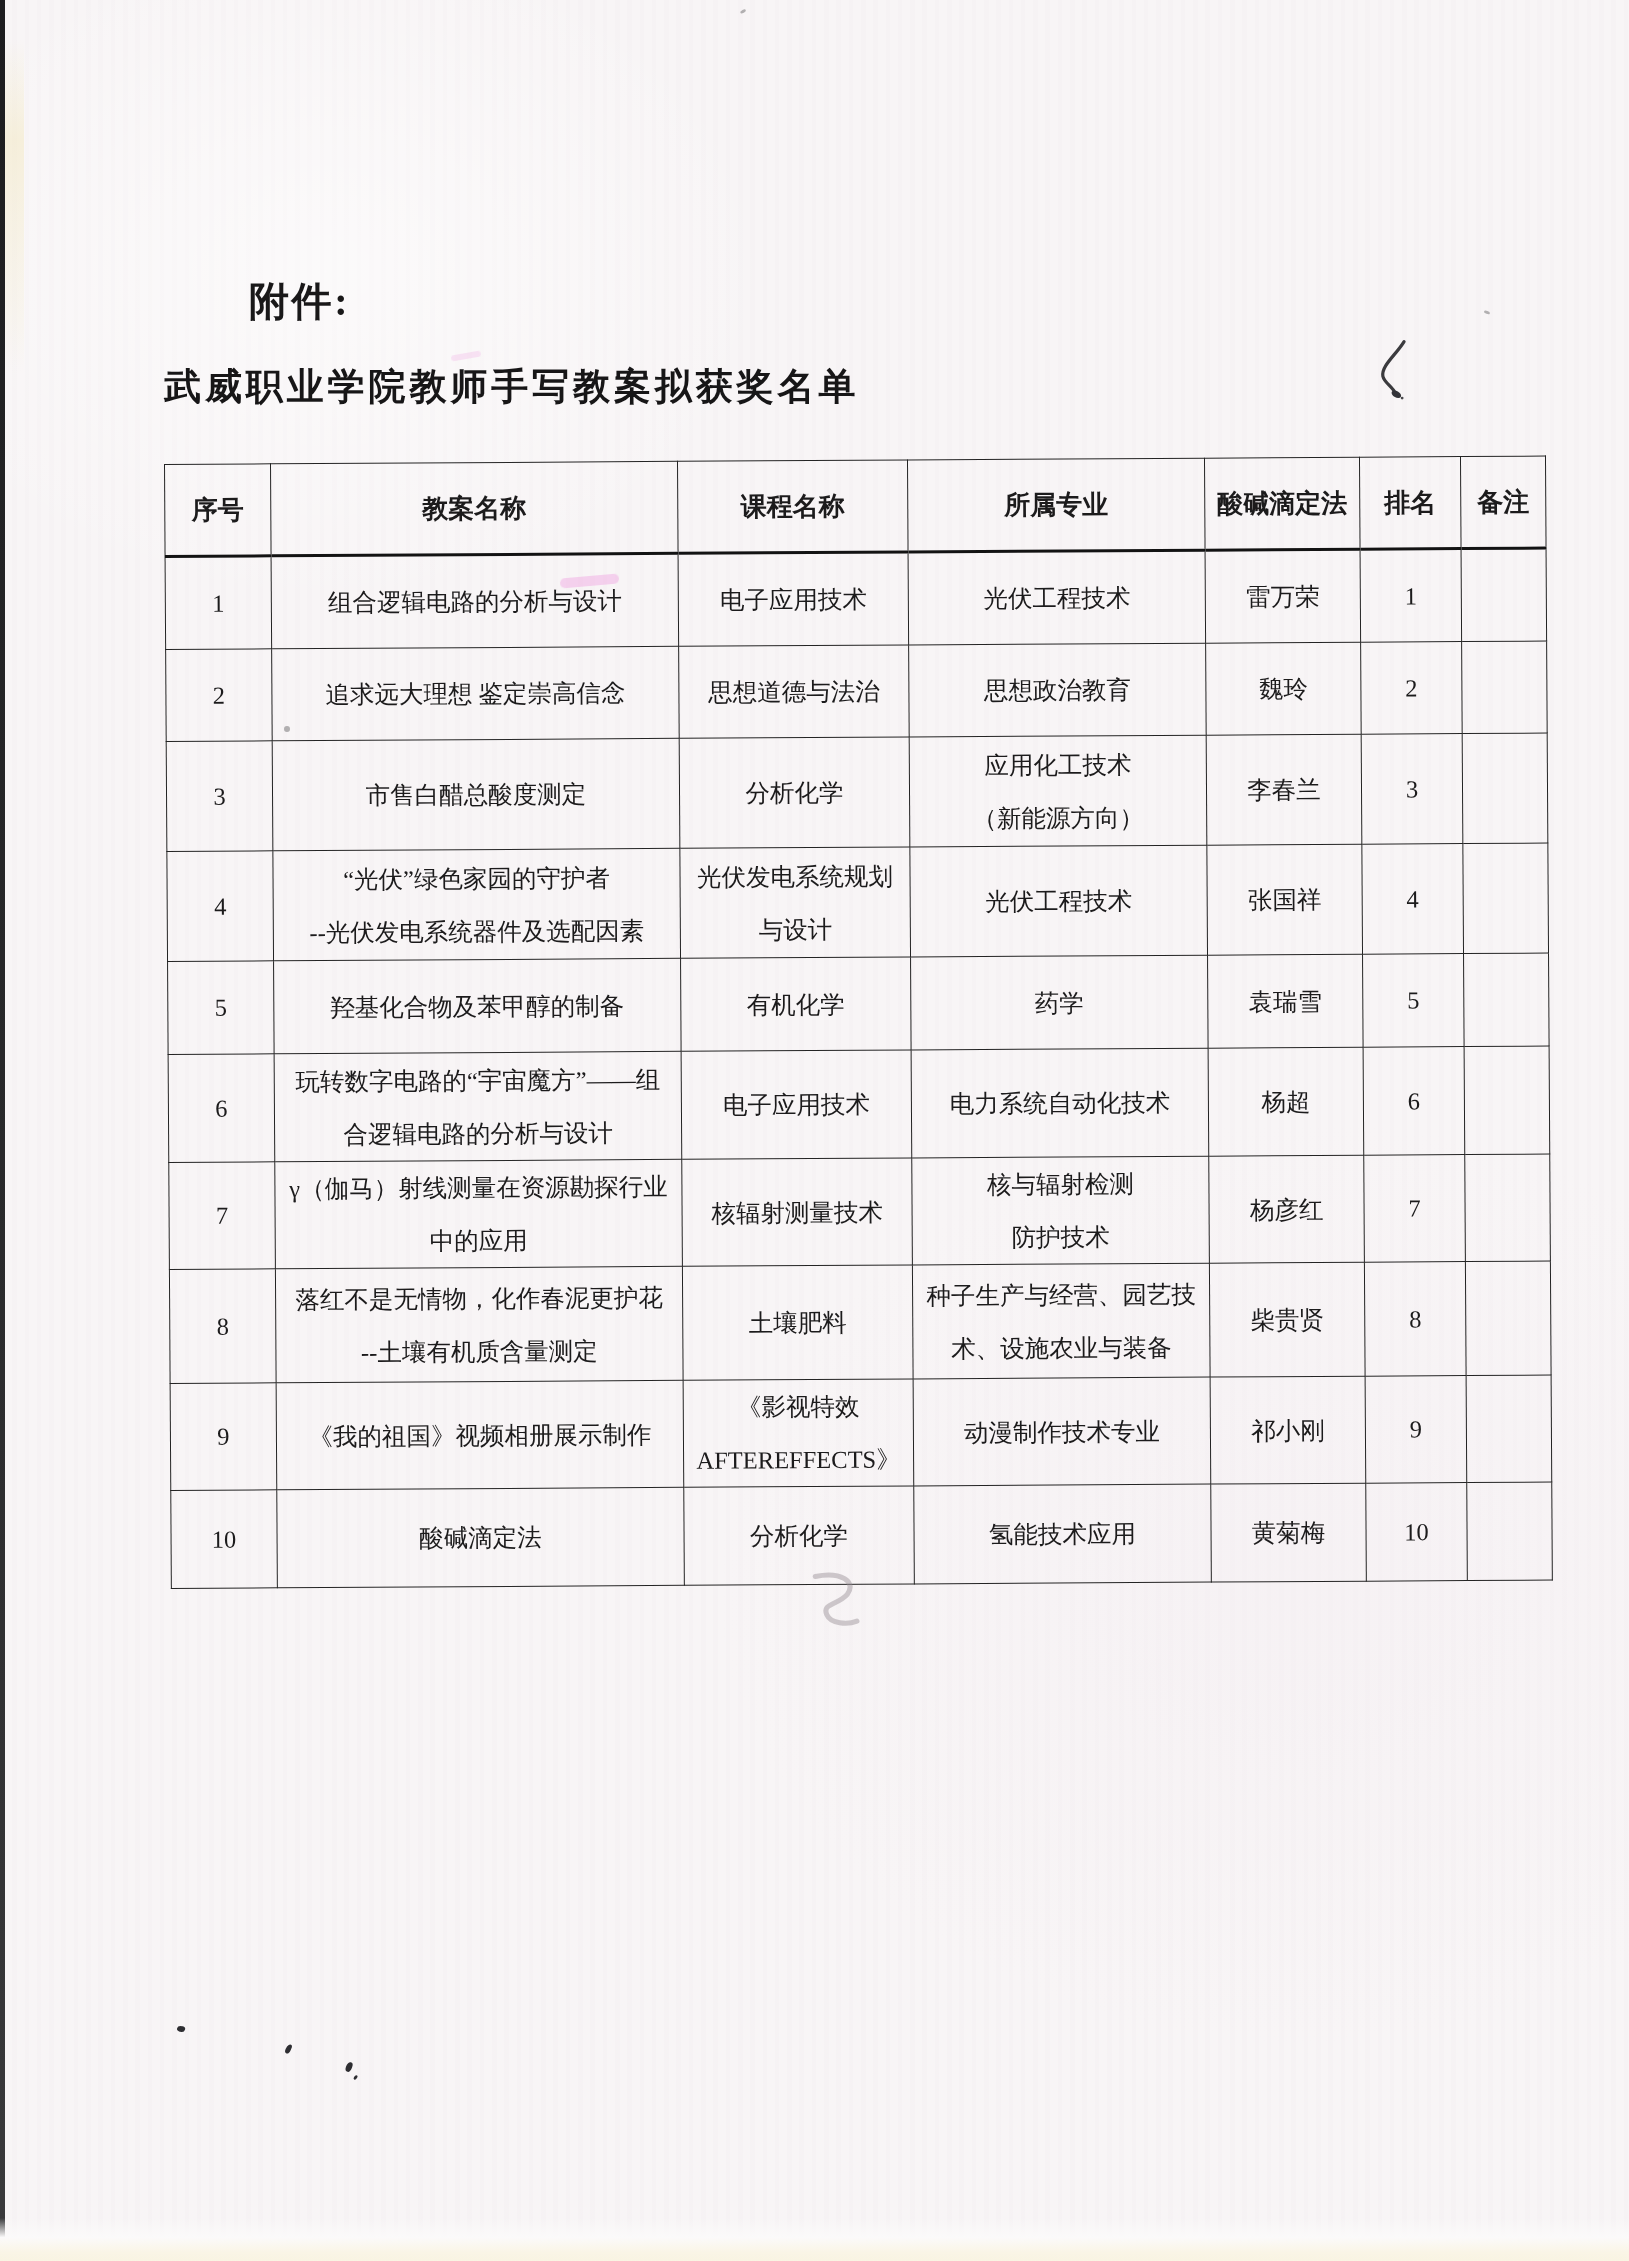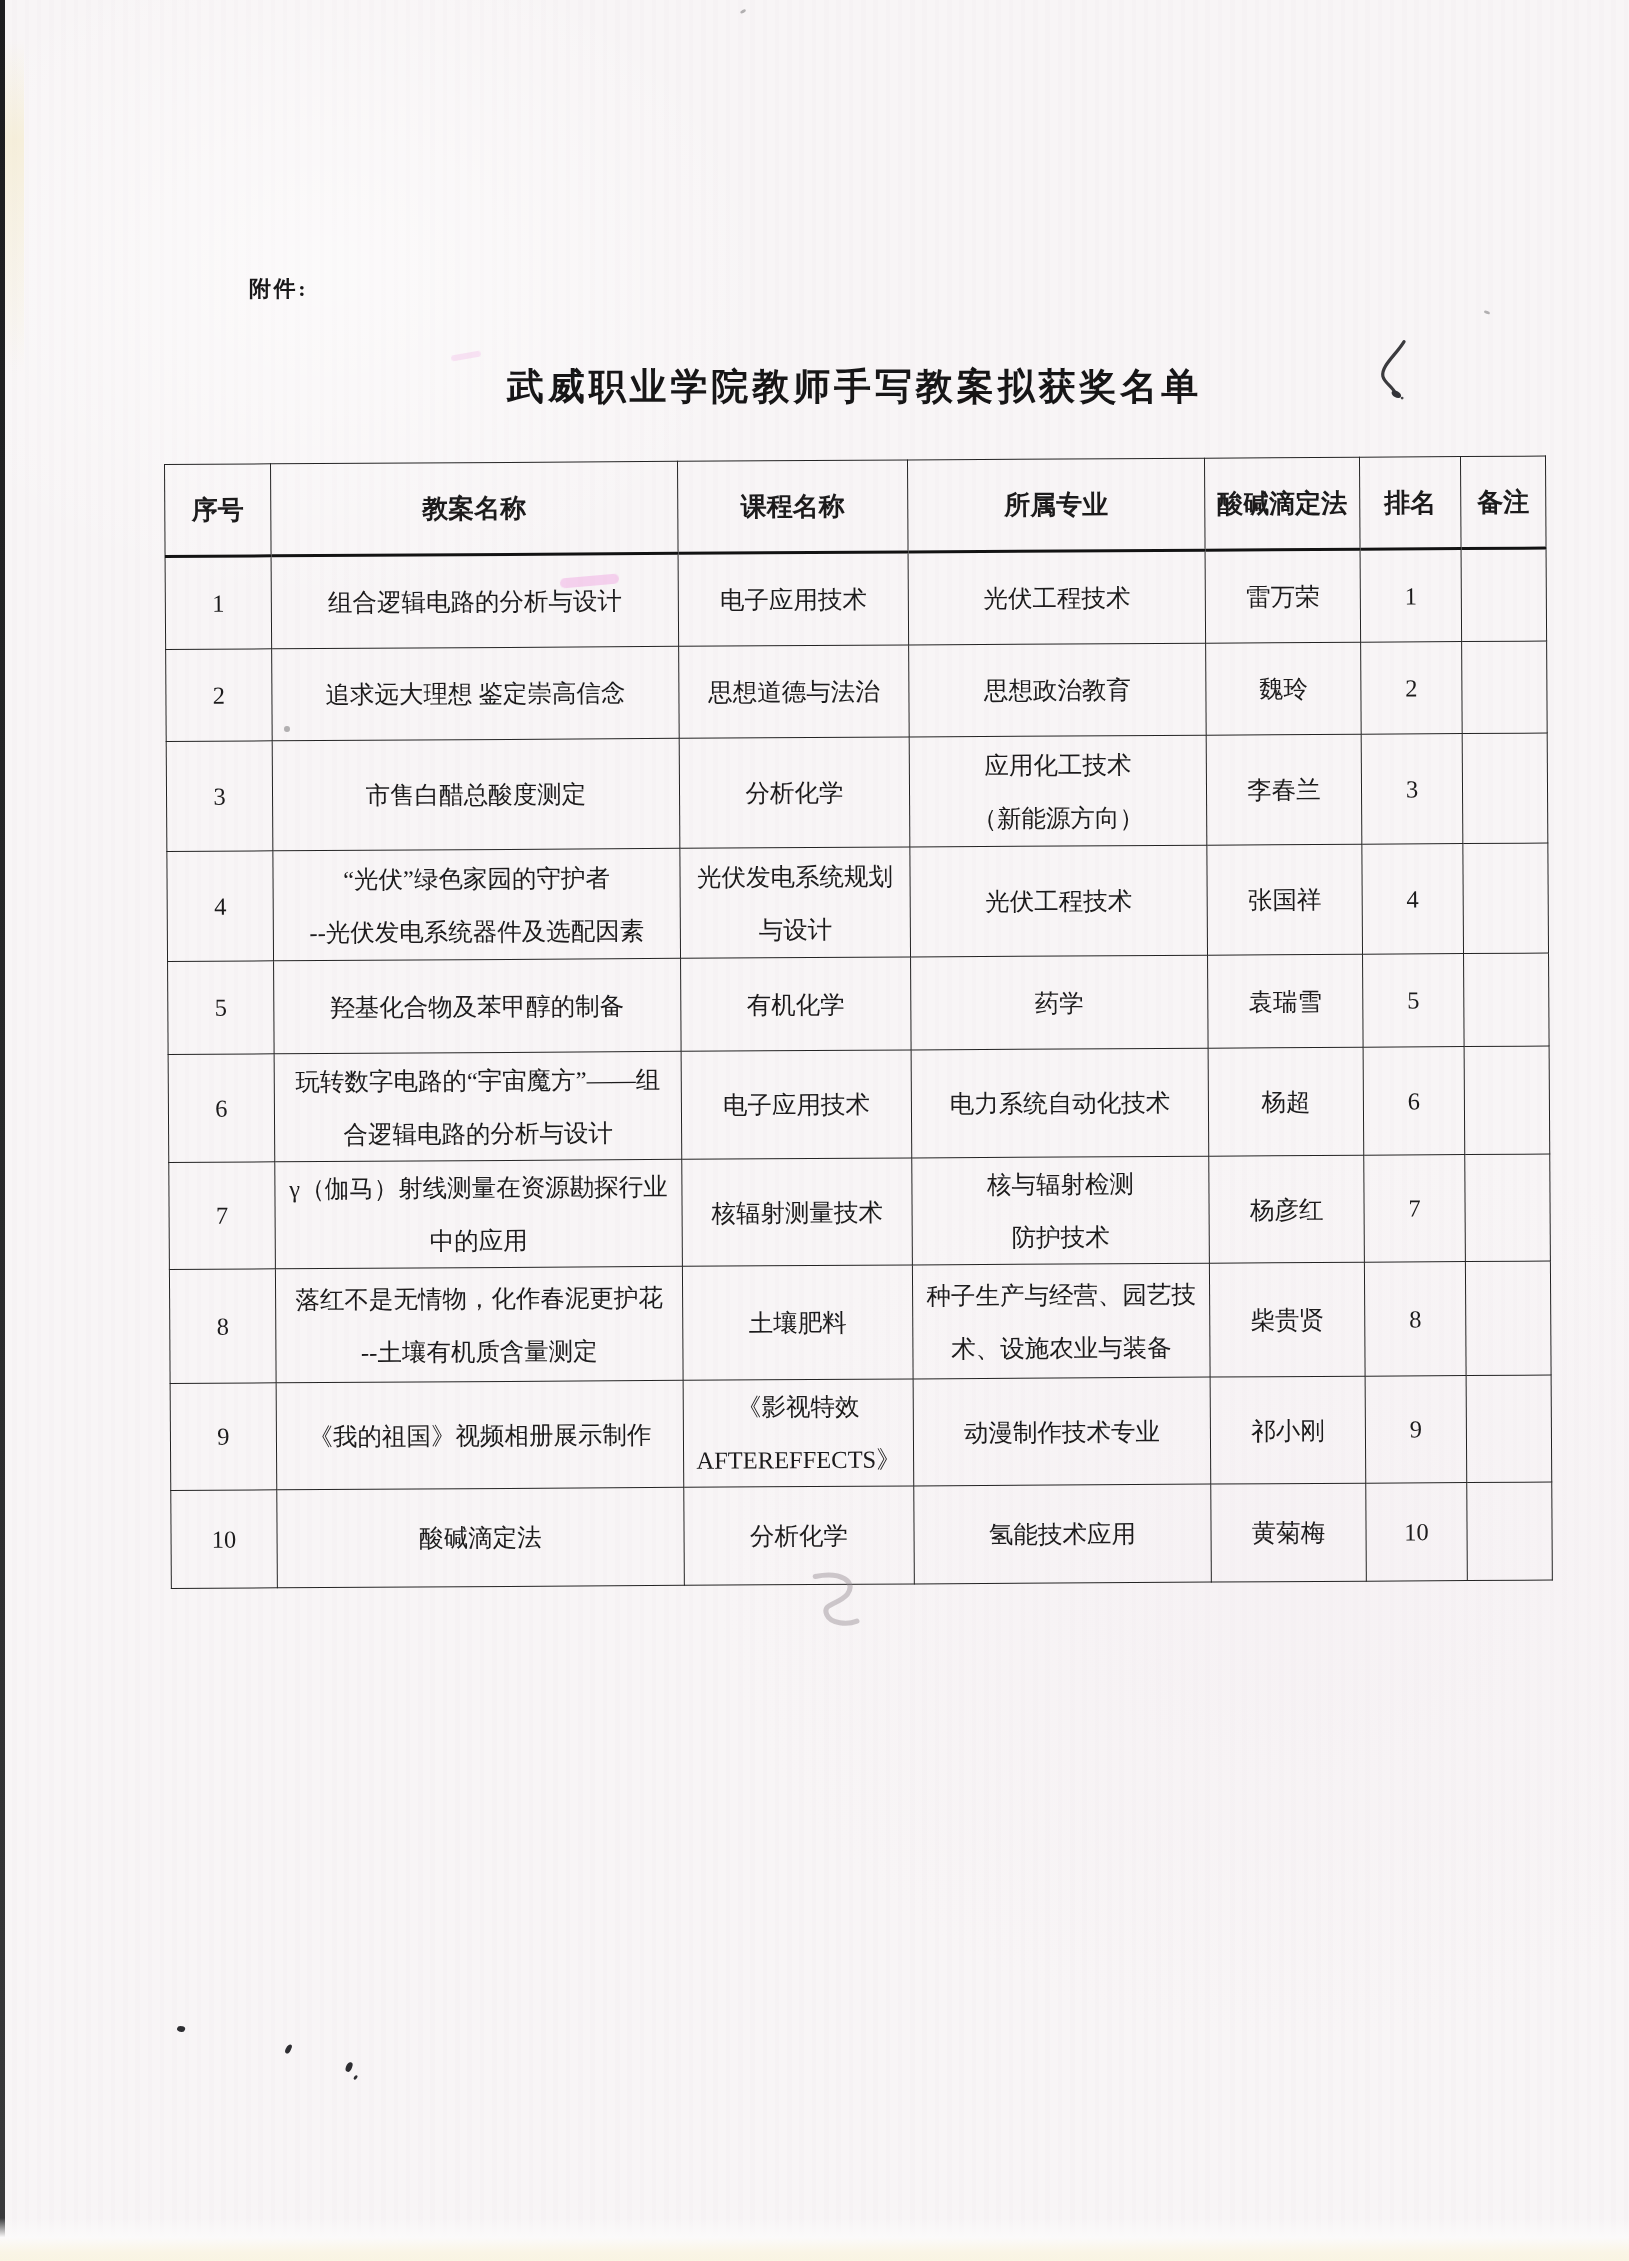--- a/index.html
+++ b/index.html
@@ -25,25 +25,25 @@
     position:absolute;left:5.2px;top:39px;width:19.3px;height:335px;
     background:linear-gradient(180deg, rgba(243,233,196,.0), rgba(243,233,196,.55) 30%, rgba(243,233,196,.15) 85%, rgba(243,233,196,0));
   }
   .scan-edge-bottom{
     position:absolute;left:0;top:2218px;width:1630px;height:43px;
     background:linear-gradient(180deg, rgba(251,250,250,0), #fbfafa 45%, #faf5e6 80%, #f9f4e2 100%);
   }
 
   .attachment{
     position:absolute;left:249px;top:274px;
-    font-size:22px;font-weight:bold;letter-spacing:2.6px;color:#191819;
+    font-size:40px;font-weight:bold;letter-spacing:2.6px;color:#191819;
   }
   .doc-title{
     position:absolute;left:164px;top:362px;width:1381px;
-    text-align:center;font-size:37px;font-weight:bold;letter-spacing:3.9px;color:#171617;
+    font-size:37px;font-weight:bold;letter-spacing:3.9px;color:#171617;
   }
 
   .table-wrap{
     position:absolute;left:164px;top:464px;width:1381px;
     transform:rotate(-0.35deg);transform-origin:0 0;
   }
   table.award{
     width:1381px;table-layout:fixed;border-collapse:collapse;
     border:1.9px solid #141414;
     background:transparent;

